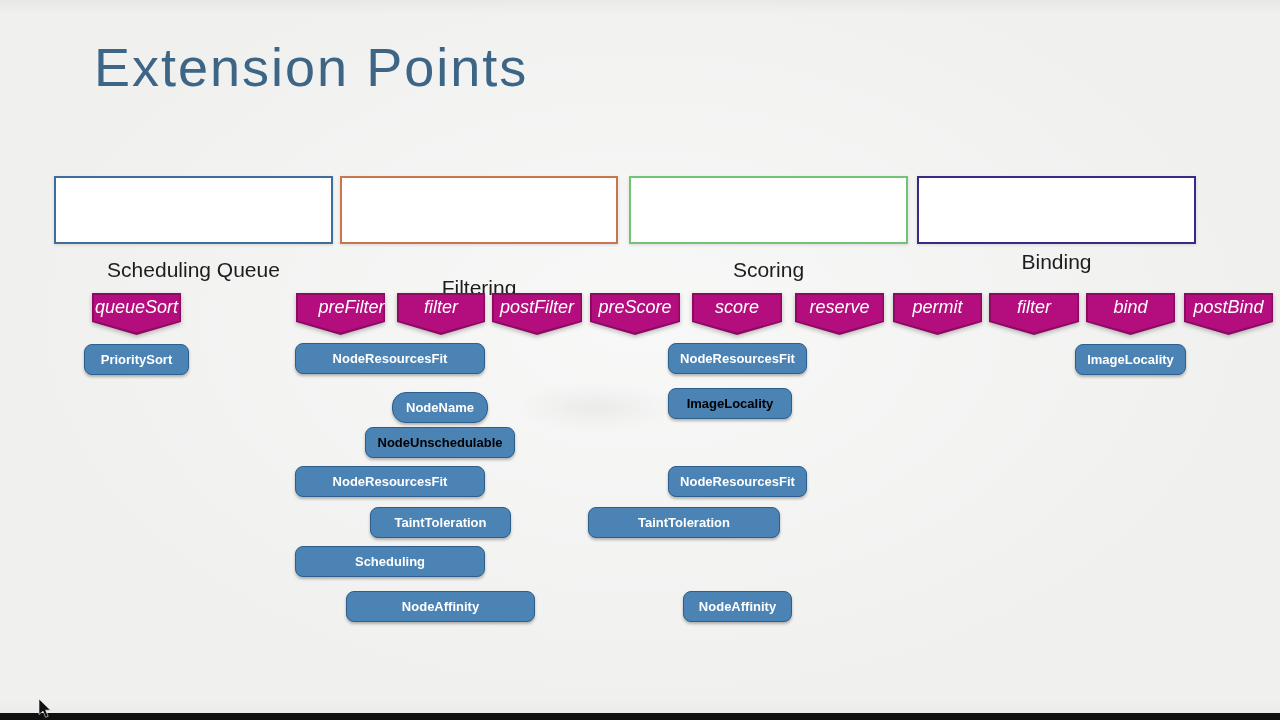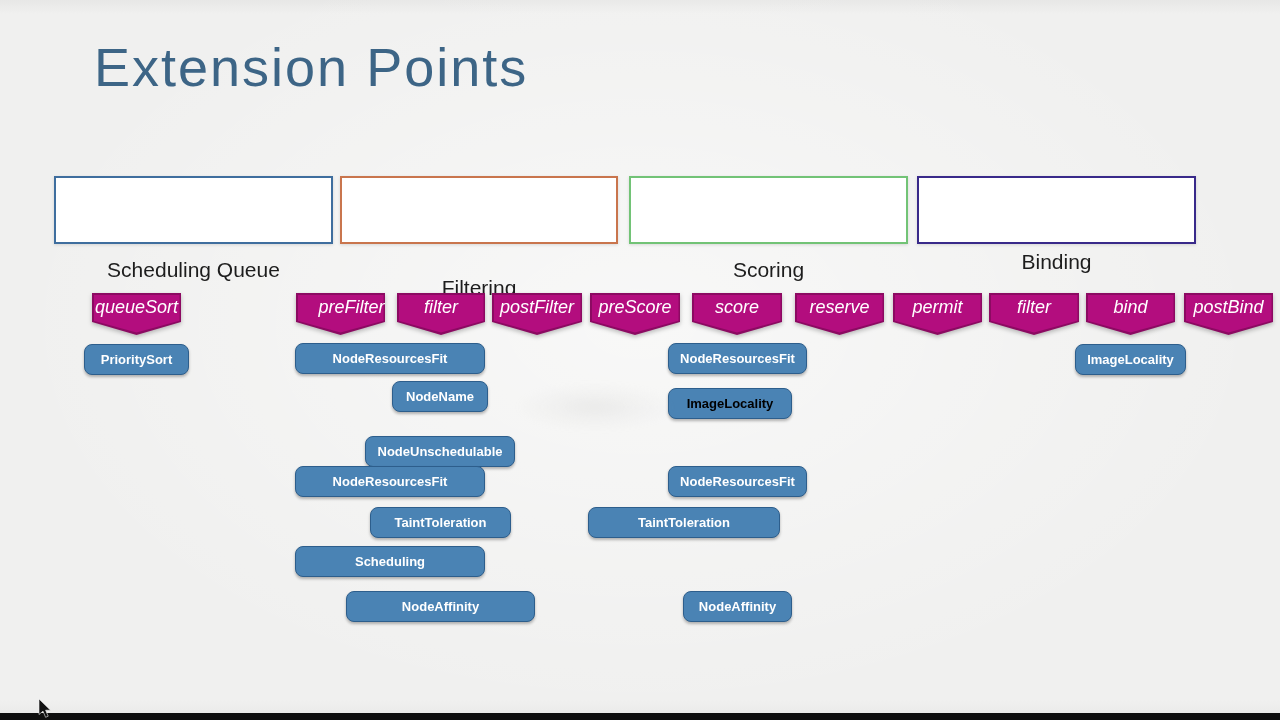--- a/index.html
+++ b/index.html
@@ -129,22 +129,22 @@
       </div>
       <div class="ribbon" style="left: 1184px; top: 293px; width: 89px;">
         <div class="ribbon-outer" style="background: rgb(140, 10, 98);"></div>
         <div class="ribbon-inner" style="background: rgb(179, 13, 126);"></div>
         <div class="ribbon-label" style="color: rgb(255, 255, 255);">postBind</div>
       </div>
     </div>
   <div id="plugins">
       <div class="plugin" style="left: 84px; top: 344px; width: 105px; background: rgb(74, 131, 180); border-color: rgb(45, 94, 140); color: rgb(255, 255, 255);">PrioritySort</div>
       <div class="plugin" style="left: 295px; top: 343px; width: 190px; background: rgb(74, 131, 180); border-color: rgb(45, 94, 140); color: rgb(255, 255, 255);">NodeResourcesFit</div>
-      <div class="plugin" style="left: 392px; top: 381px; width: 96px; background: rgb(74, 131, 180); border-color: rgb(45, 94, 140); color: rgb(255, 255, 255);">NodeName</div>
-      <div class="plugin" style="left: 365px; top: 427px; width: 150px; background: rgb(74, 131, 180); border-color: rgb(45, 94, 140); color: #ffffff; margin-top: 9px;">NodeUnschedulable</div>
+      <div class="plugin" style="left: 392px; top: 392px; width: 96px; background: rgb(74, 131, 180); border-color: rgb(45, 94, 140); color: rgb(255, 255, 255); border-radius: 14px;">NodeName</div>
+      <div class="plugin" style="left: 365px; top: 427px; width: 150px; background: rgb(74, 131, 180); border-color: rgb(45, 94, 140); color: #000000;">NodeUnschedulable</div>
       <div class="plugin" style="left: 295px; top: 466px; width: 190px; background: rgb(74, 131, 180); border-color: rgb(45, 94, 140); color: rgb(255, 255, 255);">NodeResourcesFit</div>
       <div class="plugin" style="left: 370px; top: 507px; width: 141px; background: rgb(74, 131, 180); border-color: rgb(45, 94, 140); color: rgb(255, 255, 255);">TaintToleration</div>
       <div class="plugin" style="left: 295px; top: 546px; width: 190px; background: rgb(74, 131, 180); border-color: rgb(45, 94, 140); color: rgb(255, 255, 255);">Scheduling</div>
       <div class="plugin" style="left: 346px; top: 591px; width: 189px; background: rgb(74, 131, 180); border-color: rgb(45, 94, 140); color: rgb(255, 255, 255);">NodeAffinity</div>
       <div class="plugin" style="left: 668px; top: 343px; width: 139px; background: rgb(74, 131, 180); border-color: rgb(45, 94, 140); color: rgb(255, 255, 255);">NodeResourcesFit</div>
       <div class="plugin" style="left: 668px; top: 388px; width: 124px; background: rgb(74, 131, 180); border-color: rgb(45, 94, 140); color: #000000;">ImageLocality</div>
       <div class="plugin" style="left: 668px; top: 466px; width: 139px; background: rgb(74, 131, 180); border-color: rgb(45, 94, 140); color: rgb(255, 255, 255);">NodeResourcesFit</div>
       <div class="plugin" style="left: 588px; top: 507px; width: 192px; background: rgb(74, 131, 180); border-color: rgb(45, 94, 140); color: rgb(255, 255, 255);">TaintToleration</div>
       <div class="plugin" style="left: 683px; top: 591px; width: 109px; background: rgb(74, 131, 180); border-color: rgb(45, 94, 140); color: rgb(255, 255, 255);">NodeAffinity</div>
       <div class="plugin" style="left: 1075px; top: 344px; width: 111px; background: rgb(74, 131, 180); border-color: rgb(45, 94, 140); color: rgb(255, 255, 255);">ImageLocality</div>

